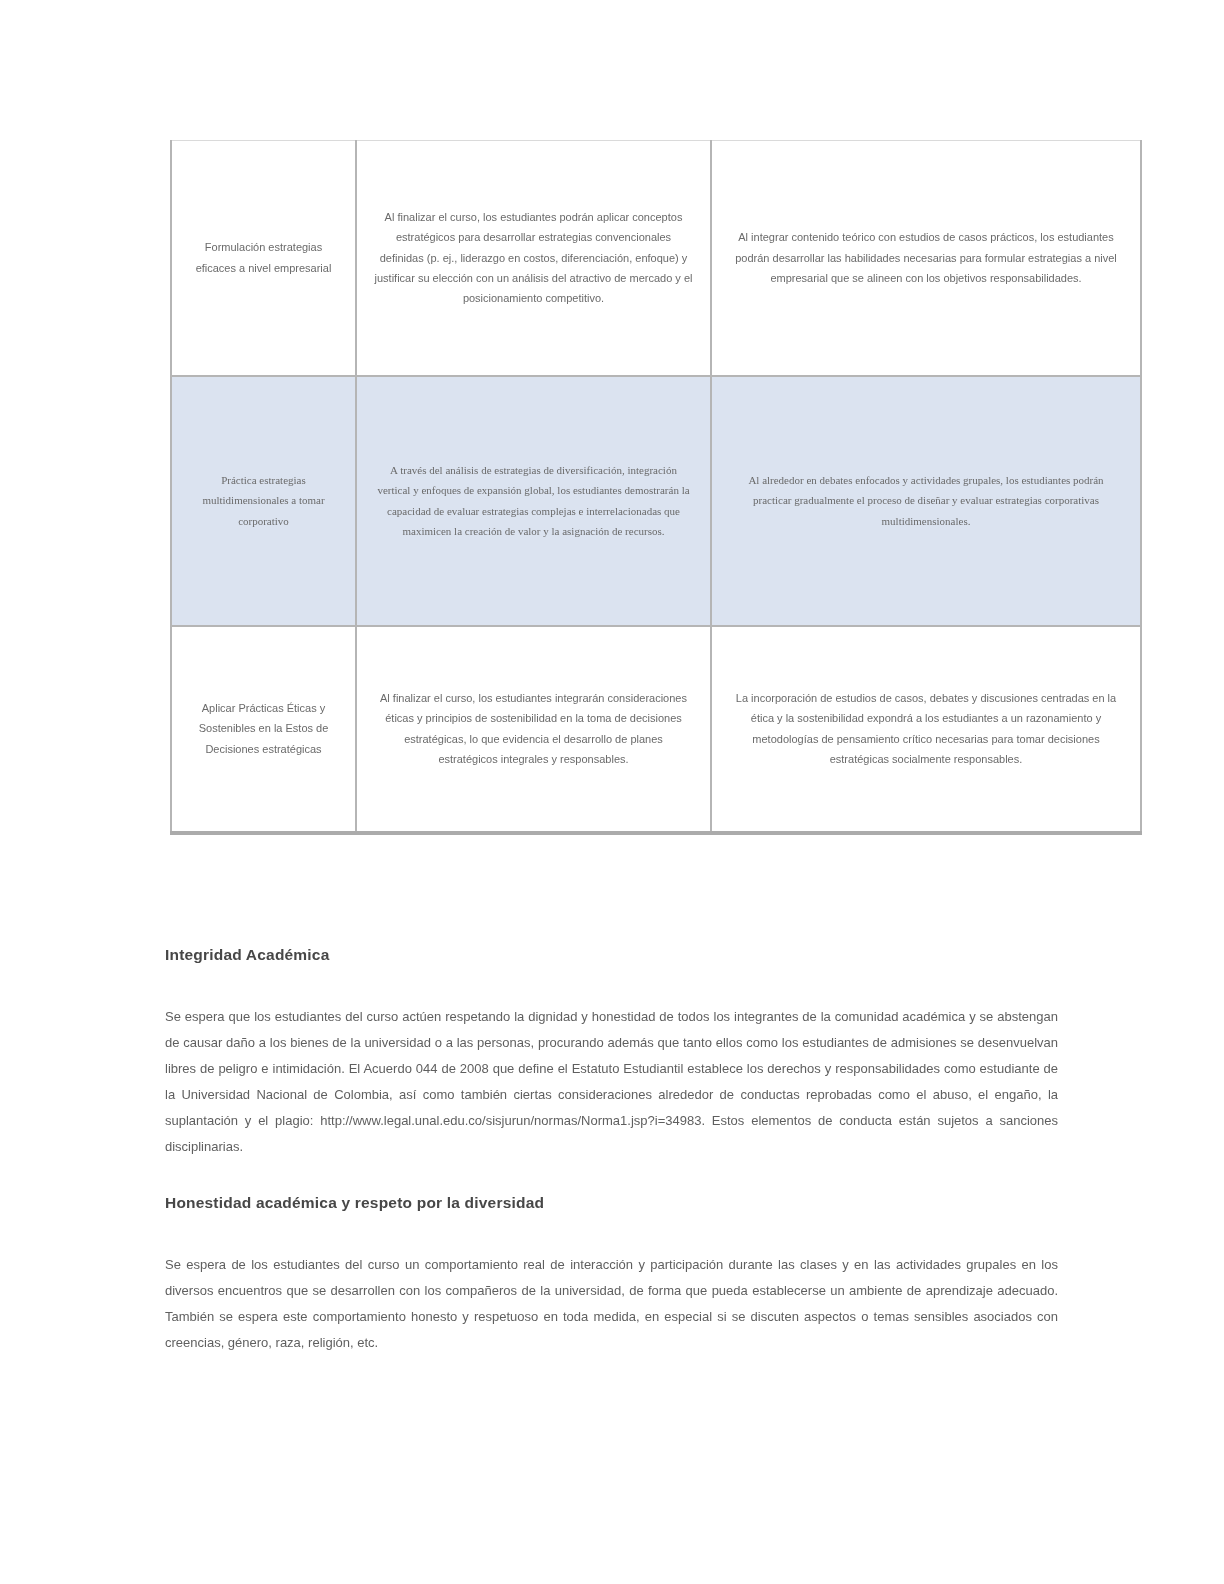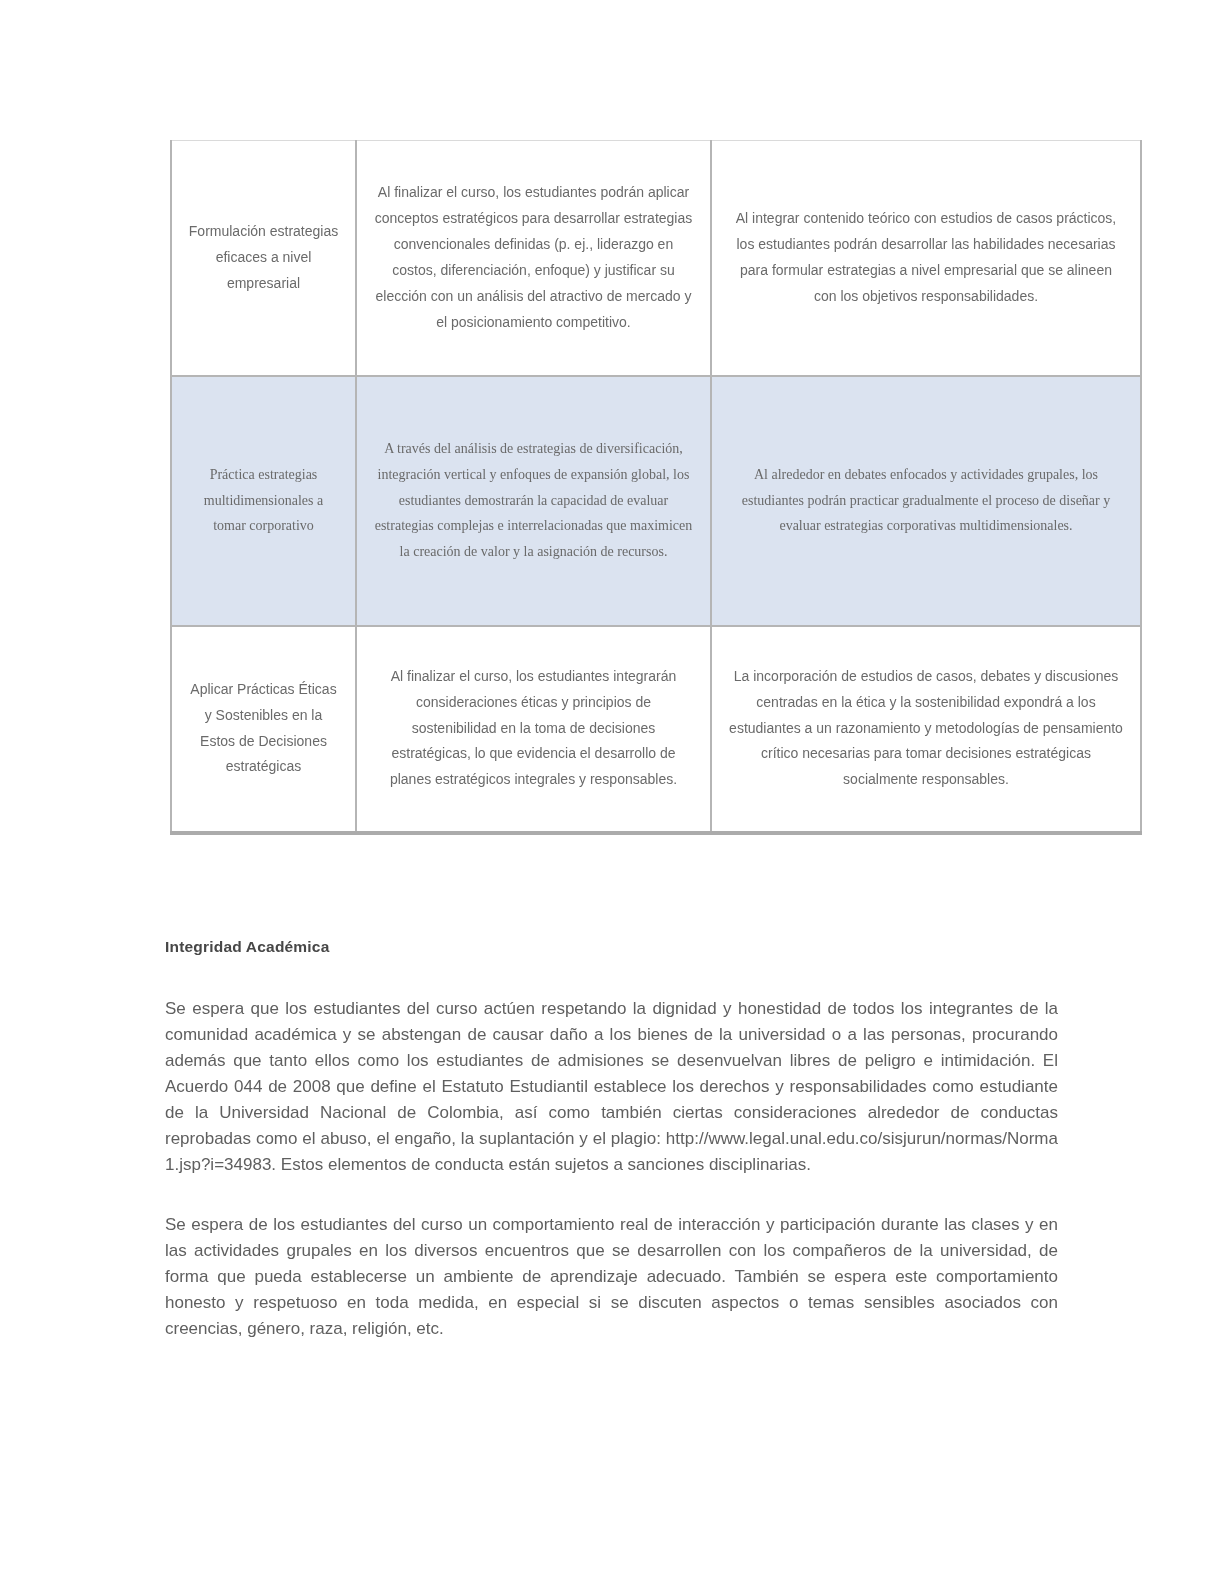--- a/index.html
+++ b/index.html
@@ -14,42 +14,42 @@
   
   table.rubric{
     position:absolute;left:170px;top:140px;
     width:970px;
     border-collapse:collapse;table-layout:fixed;
     color:var(--cell-text,#6a6a6a);
   }
   table.rubric td{
     border:2px solid var(--table-border,#b5b5b5);
     text-align:center;vertical-align:middle;
-    font-size:14px;line-height:1.85;
+    font-size:11px;line-height:1.85;
     padding:8px 16px;
     word-wrap:break-word;
   }
   table.rubric tr.r1 td{border-top:1px solid #dadada;}
   table.rubric tr.r3 td{border-bottom:4px solid #ababab;}
   col.c1{width:185px;} col.c2{width:355px;} col.c3{width:430px;}
   tr.r1{height:235px;} tr.r2{height:250px;} tr.r3{height:207px;}
   tr.highlight td{background:var(--highlight,#dbe3f0);font-family:Liberation Serif, serif;}
   td.labelcell{padding:8px 10px;}
   
   .content{
     position:absolute;left:165px;top:938px;width:893px;
     color:var(--body-text,#5f5f5f);
   }
   .content h2{
     font-size:15.5px;font-weight:bold;
     color:var(--heading-text,#474747);
-    margin:0 0 40px 0;letter-spacing:.2px;
+    margin:8px 0 40px 0;letter-spacing:.2px;
   }
   .content p{
-    font-size:17px;line-height:26px;
+    font-size:13px;line-height:26px;
     text-align:justify;margin:0 0 36px 0;
   }
   .content p.gap-after{margin-bottom:34px;}
   .url{color:var(--body-text,#5f5f5f);word-break:break-all;}
 </style>
 </head>
 <body>
 
 <div class="page">
 
@@ -77,18 +77,19 @@
       </tr>
     </tbody>
   </table>
 
   <div class="content">
 
     <h2>Integridad Académica</h2>
 
     <p class="gap-after"><span>Se espera que los estudiantes del curso actúen respetando la dignidad y honestidad de todos los integrantes de la comunidad académica y se abstengan de causar daño a los bienes de la universidad o a las personas, procurando además que tanto ellos como los estudiantes de admisiones se desenvuelvan libres de peligro e intimidación. El Acuerdo 044 de 2008 que define el Estatuto Estudiantil establece los derechos y responsabilidades como estudiante de la Universidad Nacional de Colombia, así como también ciertas consideraciones alrededor de conductas reprobadas como el abuso, el engaño, la suplantación y el plagio: </span><span class="url">http://www.legal.unal.edu.co/sisjurun/normas/Norma1.jsp?i=34983</span><span>. Estos elementos de conducta están sujetos a sanciones disciplinarias.</span></p>
 
+    <h2>Honestidad académica y respeto por la diversidad</h2>
 
     <p>Se espera de los estudiantes del curso un comportamiento real de interacción y participación durante las clases y en las actividades grupales en los diversos encuentros que se desarrollen con los compañeros de la universidad, de forma que pueda establecerse un ambiente de aprendizaje adecuado. También se espera este comportamiento honesto y respetuoso en toda medida, en especial si se discuten aspectos o temas sensibles asociados con creencias, género, raza, religión, etc.</p>
 
   </div>
 
 </div>
 
 </body></html>

